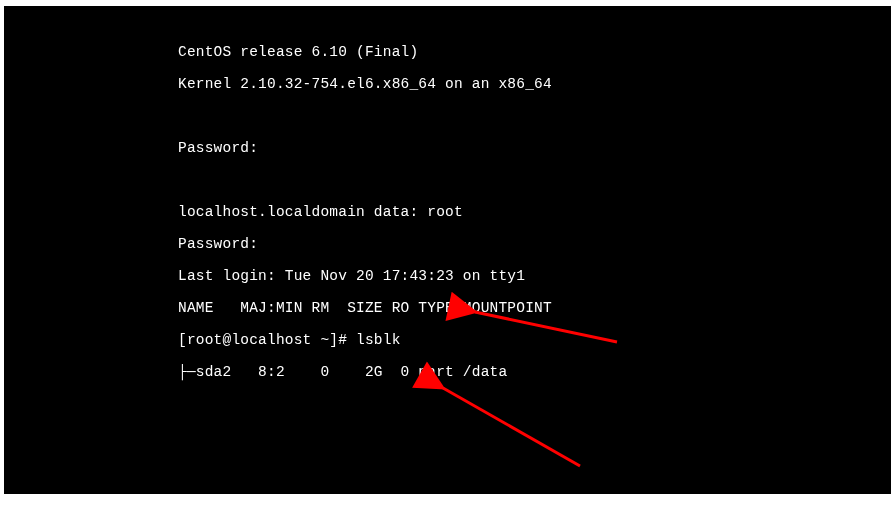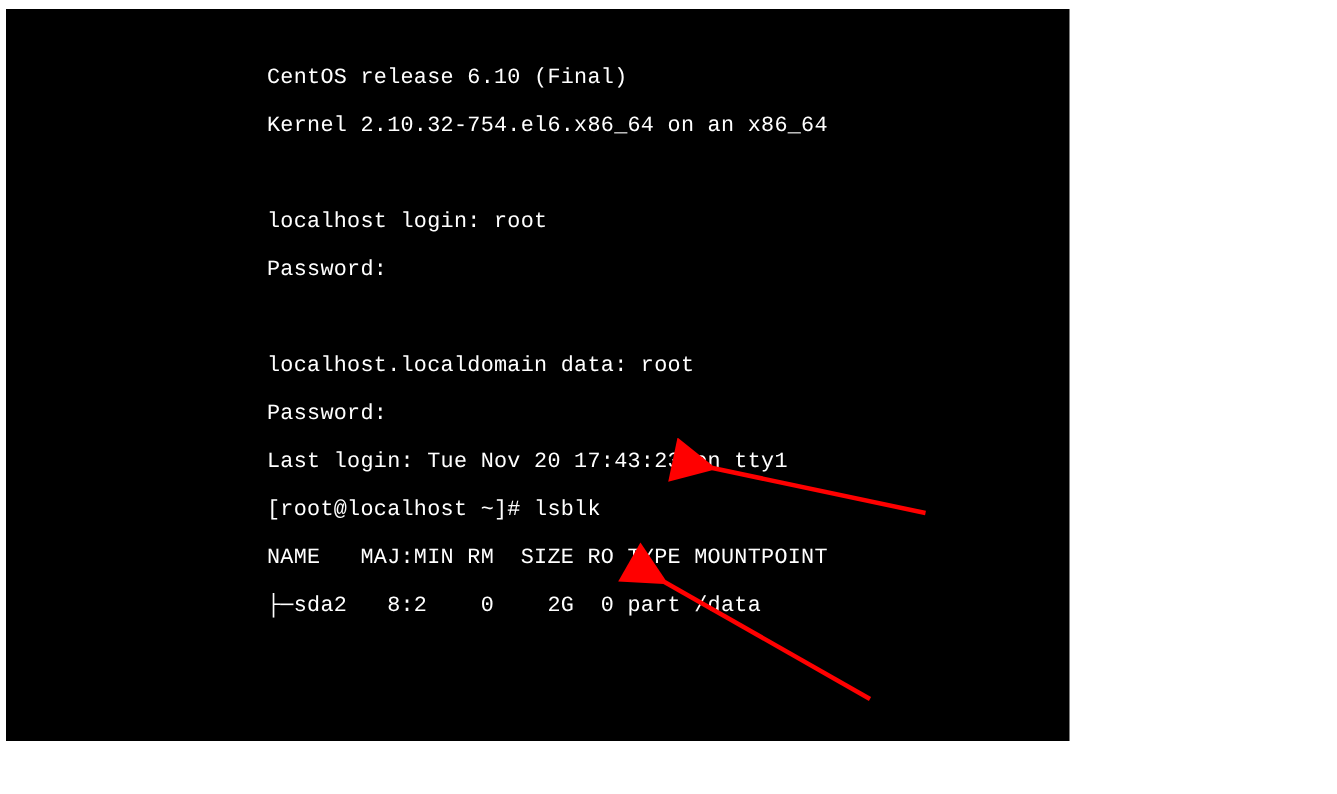--- a/index.html
+++ b/index.html
@@ -8,21 +8,21 @@
     background: #fff;
     width: 891px;
     height: 529px;
     overflow: hidden;
     font-family: "Courier New", Courier, monospace;
   }
   .terminal {
     position: relative;
     background: #000;
     color: #fff;
-    width: 709px;
+    width: 887px;
     height: 488px;
     margin-top: 6px;
     margin-left: 4px;
     padding-top: 22px;
     padding-left: 174px;
     box-sizing: border-box;
     font-size: 14.5px;
     line-height: 16px;
     letter-spacing: 0.2px;
     white-space: pre;
@@ -35,28 +35,27 @@
     pointer-events: none;
   }
 </style>
 </head>
 <body>
 
 <div class="terminal">
 <span class="line">CentOS release 6.10 (Final)</span>
 <span class="line">Kernel 2.10.32-754.el6.x86_64 on an x86_64</span>
 <span class="line"> </span>
-<span class="line">localhost login: root</span>
 <span class="line">Password:</span>
 <span class="line"> </span>
 <span class="line">localhost.localdomain data: root</span>
 <span class="line">Password:</span>
 <span class="line">Last login: Tue Nov 20 17:43:23 on tty1</span>
+<span class="line">NAME   MAJ:MIN RM  SIZE RO TYPE MOUNTPOINT</span>
 <span class="line"><span>[root@localhost ~]# </span><span>lsblk</span></span>
-<span class="line">NAME   MAJ:MIN RM  SIZE RO TYPE MOUNTPOINT</span>
 <span class="line">├─sda2   8:2    0    2G  0 part /data</span>
 
 
 
 
 
 
 
 
 <svg class="overlay" width="861" height="488">

